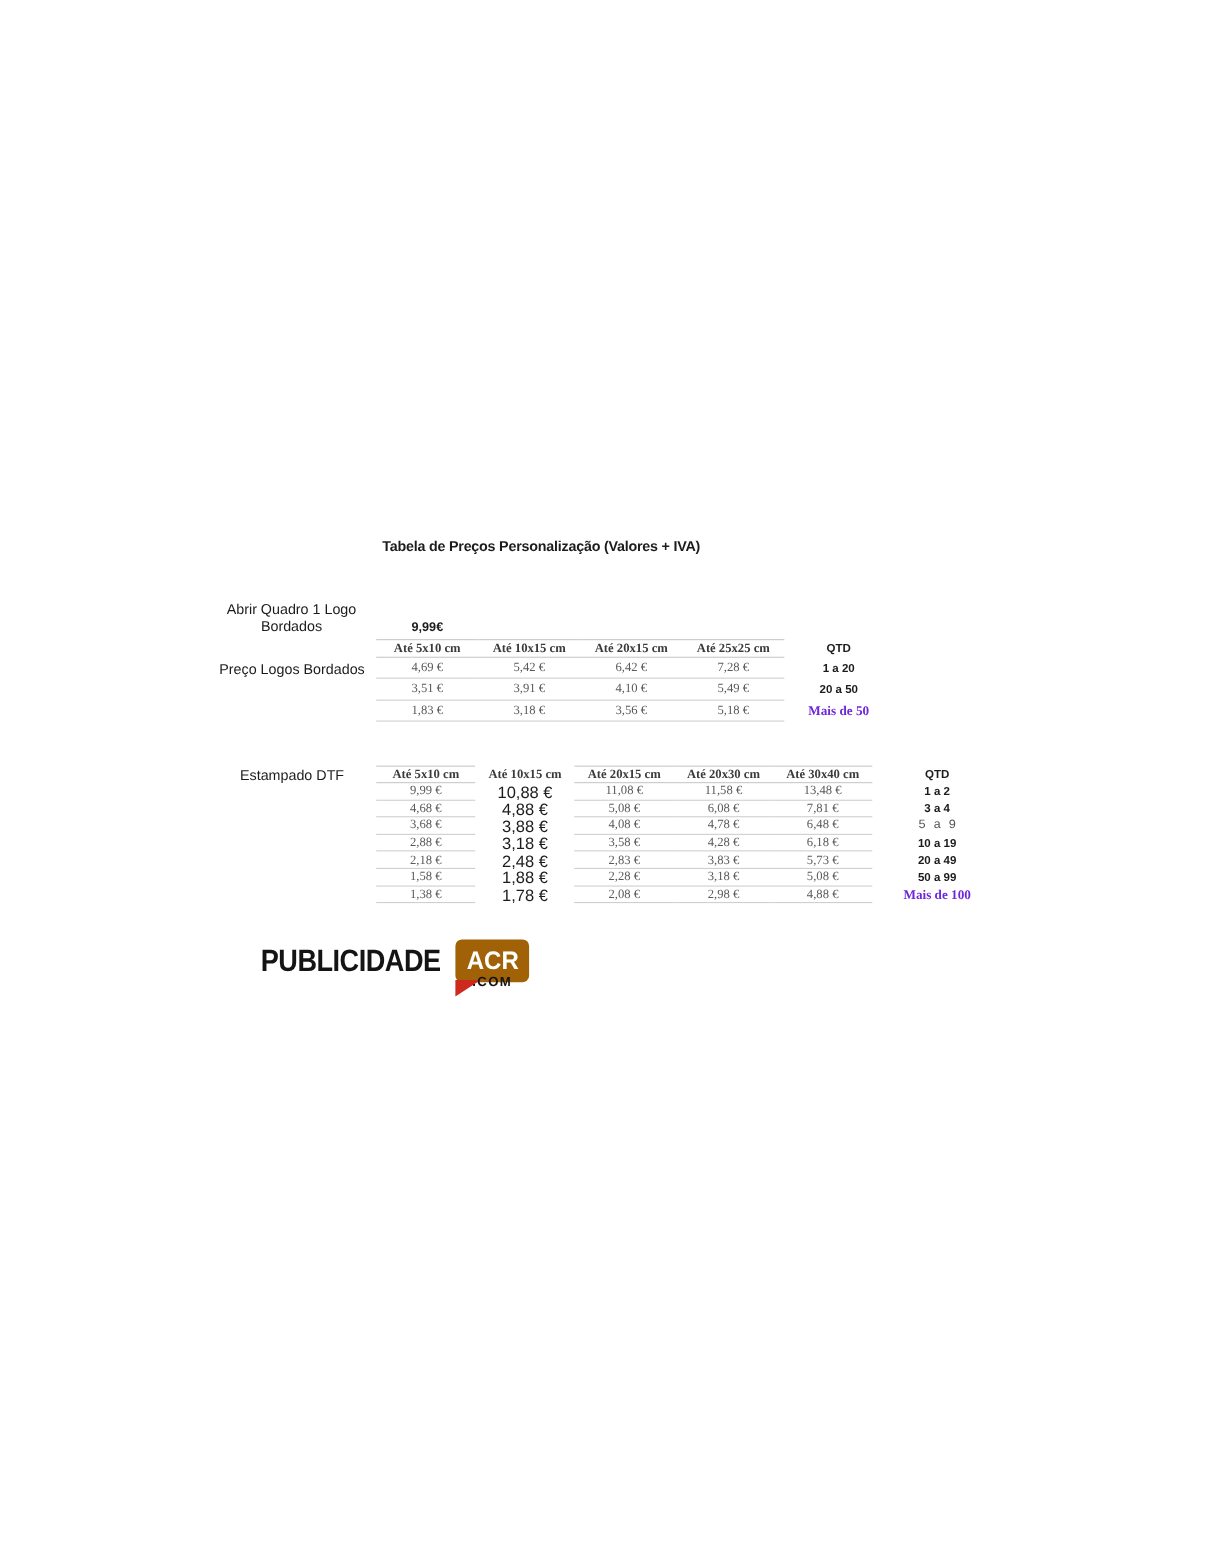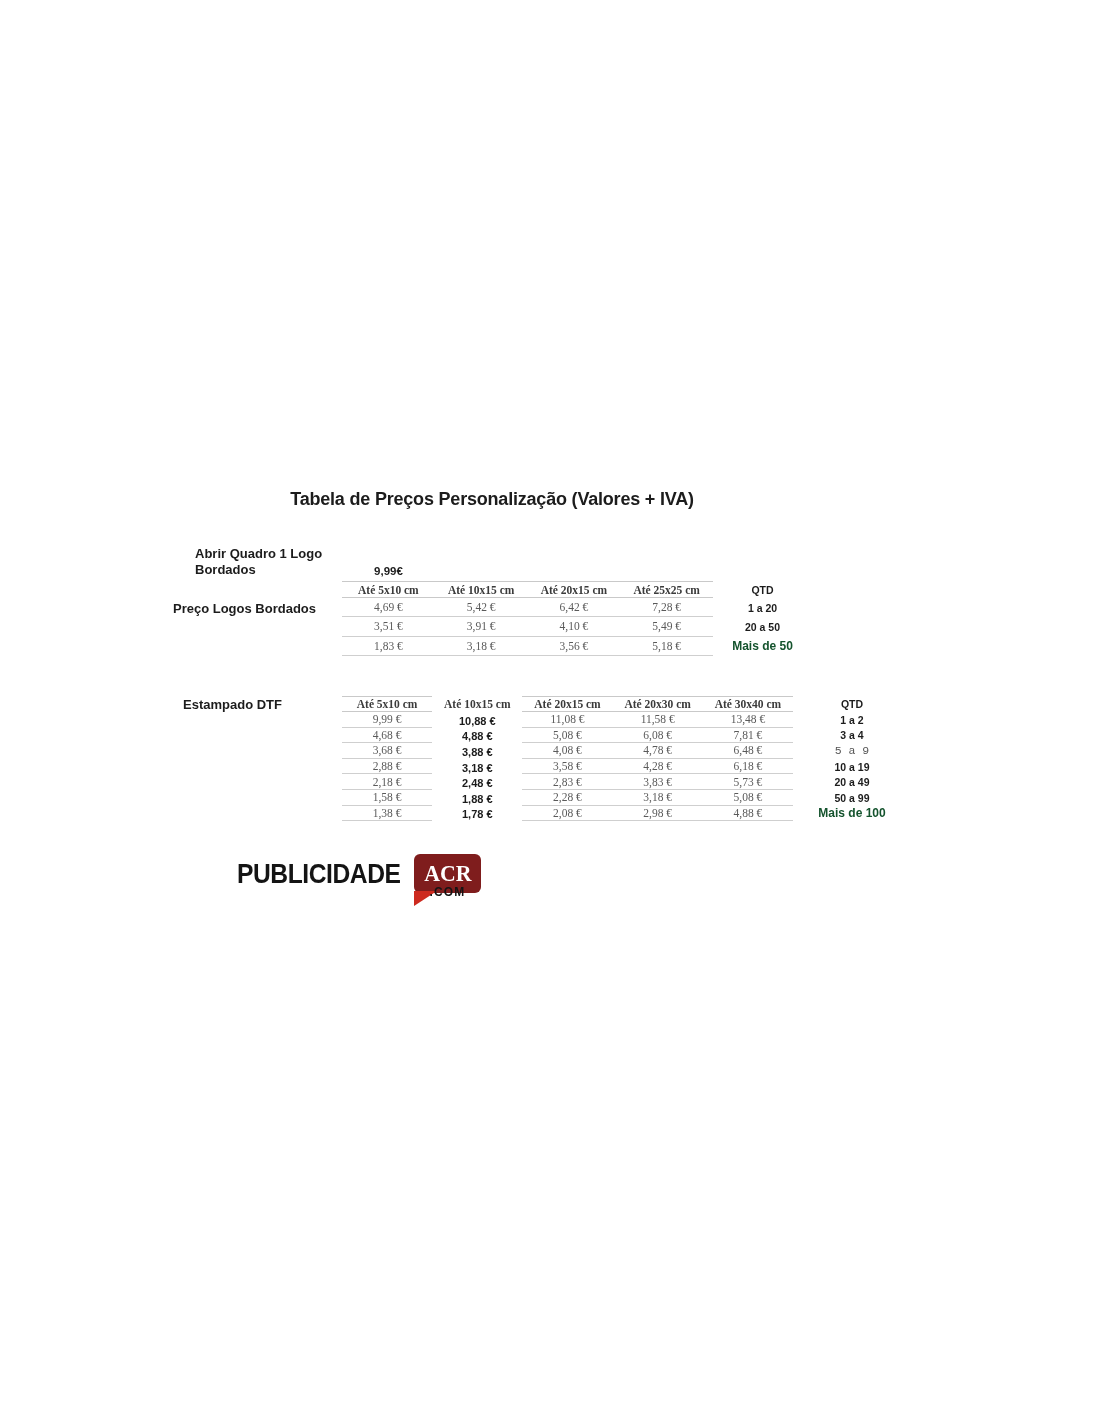--- a/index.html
+++ b/index.html
@@ -5,26 +5,26 @@
   html,body{margin:0;padding:0;}
   body{
     width:1100px;height:1422px;background:#ffffff;position:relative;
     font-family:"Liberation Sans",sans-serif;overflow:hidden;
   }
   .abs{position:absolute;}
 
   
   .title{
     left:283px;top:489px;width:418px;text-align:center;
-    font-size:18px;font-weight:bold;color:#1c1c1c;letter-spacing:-0.2px;
+    font-size:13px;font-weight:bold;color:#1c1c1c;letter-spacing:-0.2px;
   }
 
   
   .sec-label{
-    font-size:13px;font-weight:bold;color:#1c1c1c;line-height:15.5px;
+    font-size:13px;font-weight:normal;color:#1c1c1c;text-align:center;line-height:15.5px;
   }
   .lbl-bordados{left:195px;top:546px;width:140px;}
   .lbl-preco{left:173px;top:601px;width:185px;}
   .lbl-dtf{left:183px;top:697px;width:165px;}
 
   .open-price{
     left:342px;top:565px;width:93px;text-align:center;
     font-size:11.5px;font-weight:bold;color:#1c1c1c;
   }
 
@@ -38,30 +38,30 @@
     overflow:hidden;white-space:nowrap;
   }
   .hcell{
     font-weight:bold;color:#3b3b3b;
     border-top:1px solid #c9c9c9;border-bottom:1px solid #c9c9c9;
   }
   .vcell{border-bottom:1px solid #cfcfcf;}
   .nb{border:none;}           
   .b2{                        
     border:none;font-family:"Liberation Sans",sans-serif;
-    font-weight:bold;font-size:11px;color:#1c1c1c;padding-top:2px;
+    font-weight:normal;font-size:15px;color:#1c1c1c;padding-top:2px;
   }
 
   
   .q1{left:715px;top:581px;width:95px;grid-template-rows:17px repeat(3,19.3px);}
   .q2{left:806px;top:696px;width:92px;grid-template-rows:16px repeat(7,15.6px);}
   .qcell{display:flex;align-items:center;justify-content:center;white-space:nowrap;}
   .qh,.qb{font-family:"Liberation Sans",sans-serif;font-weight:bold;font-size:10.5px;color:#1c1c1c;}
   .qs{font-family:Liberation Mono, monospace;font-size:11.5px;color:#555;}
-  .qsb{font-family:Liberation Sans, sans-serif;font-weight:bold;font-size:12px;color:#14532d;}
+  .qsb{font-family:Liberation Serif, serif;font-weight:bold;font-size:12px;color:#6d28d9;}
 
   
   .logo-word{
     left:237px;top:860px;font-size:28px;font-weight:800;color:#141414;
     letter-spacing:-0.5px;transform:scaleX(0.88);transform-origin:left center;
     line-height:28px;
   }
   .logo-badge{
     left:414px;top:854px;width:67px;height:39px;border-radius:6px;
     display:flex;align-items:center;justify-content:center;
@@ -160,17 +160,17 @@
     <div class="qcell qb">1 a 2</div>
     <div class="qcell qb">3 a 4</div>
     <div class="qcell qs">5 a 9</div>
     <div class="qcell qb">10 a 19</div>
     <div class="qcell qb">20 a 49</div>
     <div class="qcell qb">50 a 99</div>
     <div class="qcell qsb">Mais de 100</div>
   </div>
 
 <div class="abs logo-word">PUBLICIDADE</div>
-<div class="abs logo-badge" style="background: #7f1d1d; font-family: Liberation Serif, serif;">
+<div class="abs logo-badge" style="background: #a16207;">
   <span>ACR</span>
 </div>
 <div class="abs logo-tail" style="border-top-color: rgb(205, 42, 31);"></div>
 <div class="abs logo-suffix">.COM</div>
 
 </body></html>

